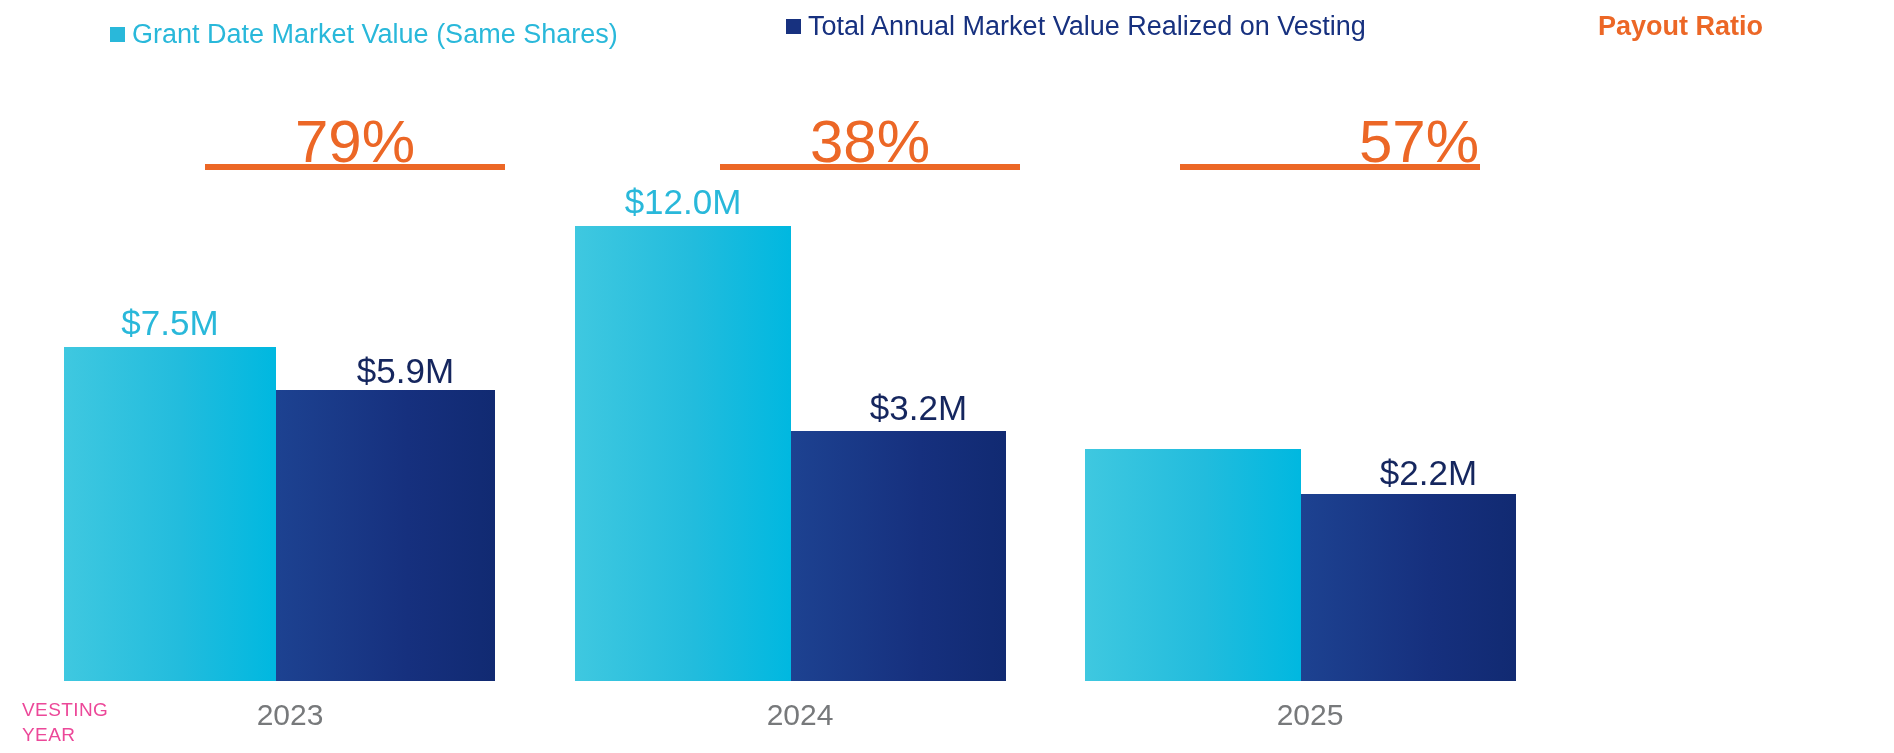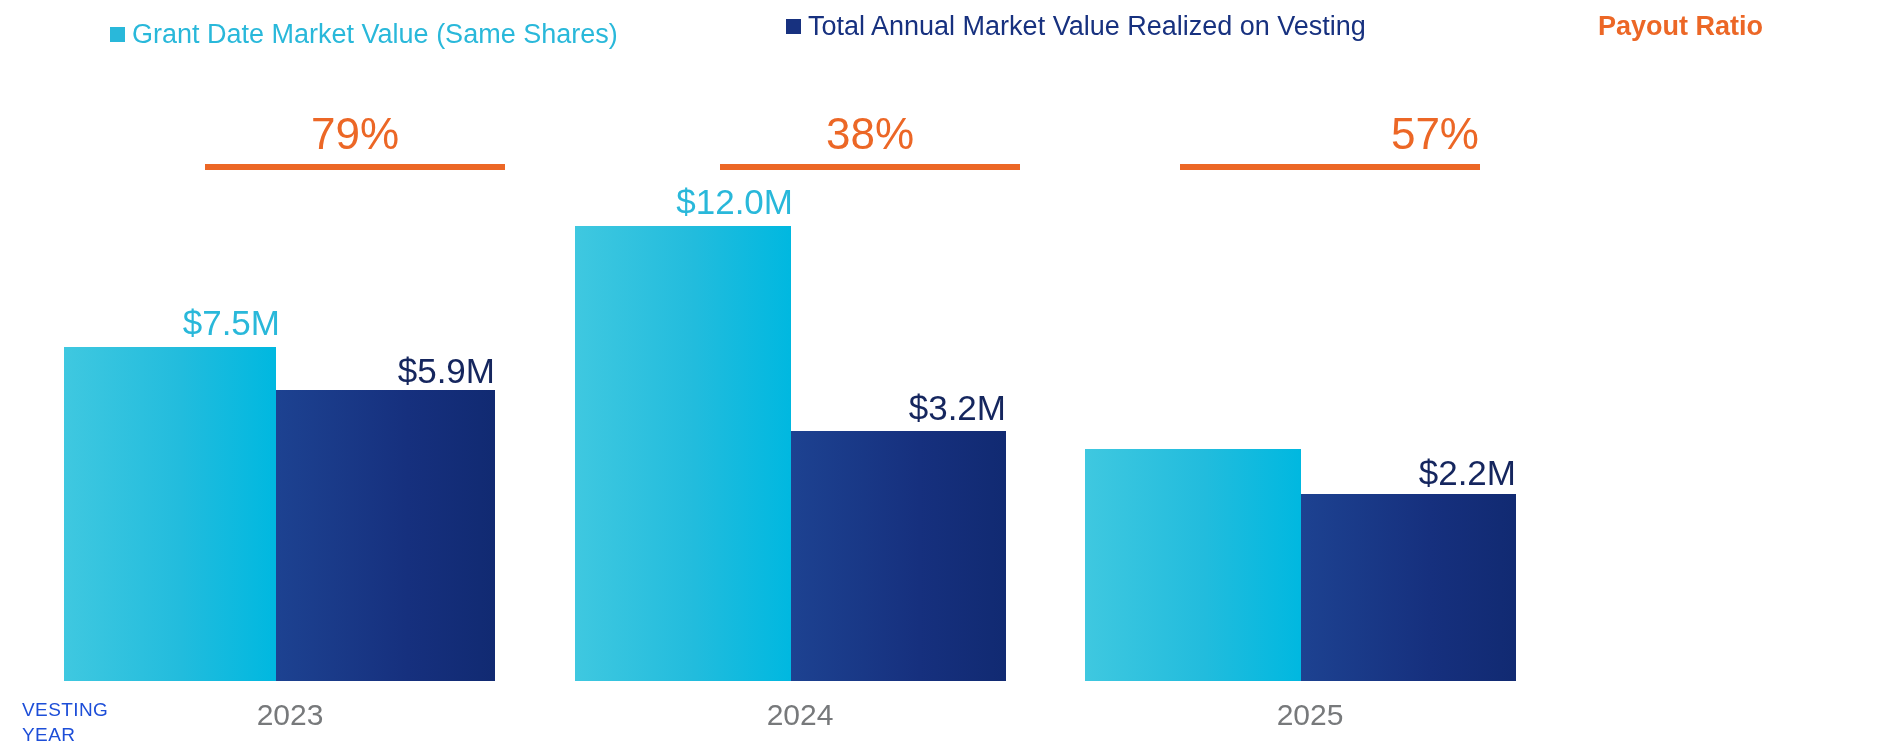--- a/index.html
+++ b/index.html
@@ -67,21 +67,21 @@
     height: 753px;
   }
 
   .group { position: absolute; top: 0; height: 753px; }
 
   
   .payout-pct {
     position: absolute;
     text-align: center;
     color: #ec6726;
-    font-size: 44px;
+    font-size: 60px;
     line-height: 1;
     top: 112px;
   }
   .payout-rule {
     position: absolute;
     top: 164px;
     height: 6px;
     background: #ec6726;
   }
 
@@ -93,44 +93,44 @@
   .bar-grant {
     background: linear-gradient(to right, #3fc8e0 0%, #22bcdd 55%, #00b8e0 100%);
   }
   .bar-realized {
     background: linear-gradient(to right, #1d4291 0%, #16307e 60%, #112a72 100%);
   }
 
   
   .bar-label {
     position: absolute;
-    text-align: right;
+    text-align: center;
     font-size: 35px;
     line-height: 1;
     white-space: nowrap;
   }
   .label-grant { color: #29b8da; }
-  .label-realized { color: #15265e; }
+  .label-realized { color: #15265e; margin-left: 20px; }
 
   
   .year-label {
     position: absolute;
     top: 700px;
     text-align: center;
     color: #77797b;
     font-size: 30px;
     line-height: 1;
   }
 
   
   #vesting-year-caption {
     position: absolute;
     left: 22px;
     top: 697px;
-    color: #1d4ed8;
+    color: #ec4899;
     font-size: 19px;
     line-height: 1.32;
     letter-spacing: 0.4px;
     text-transform: uppercase;
     white-space: pre-line;
   }
 </style>
 </head>
 <body>
 

